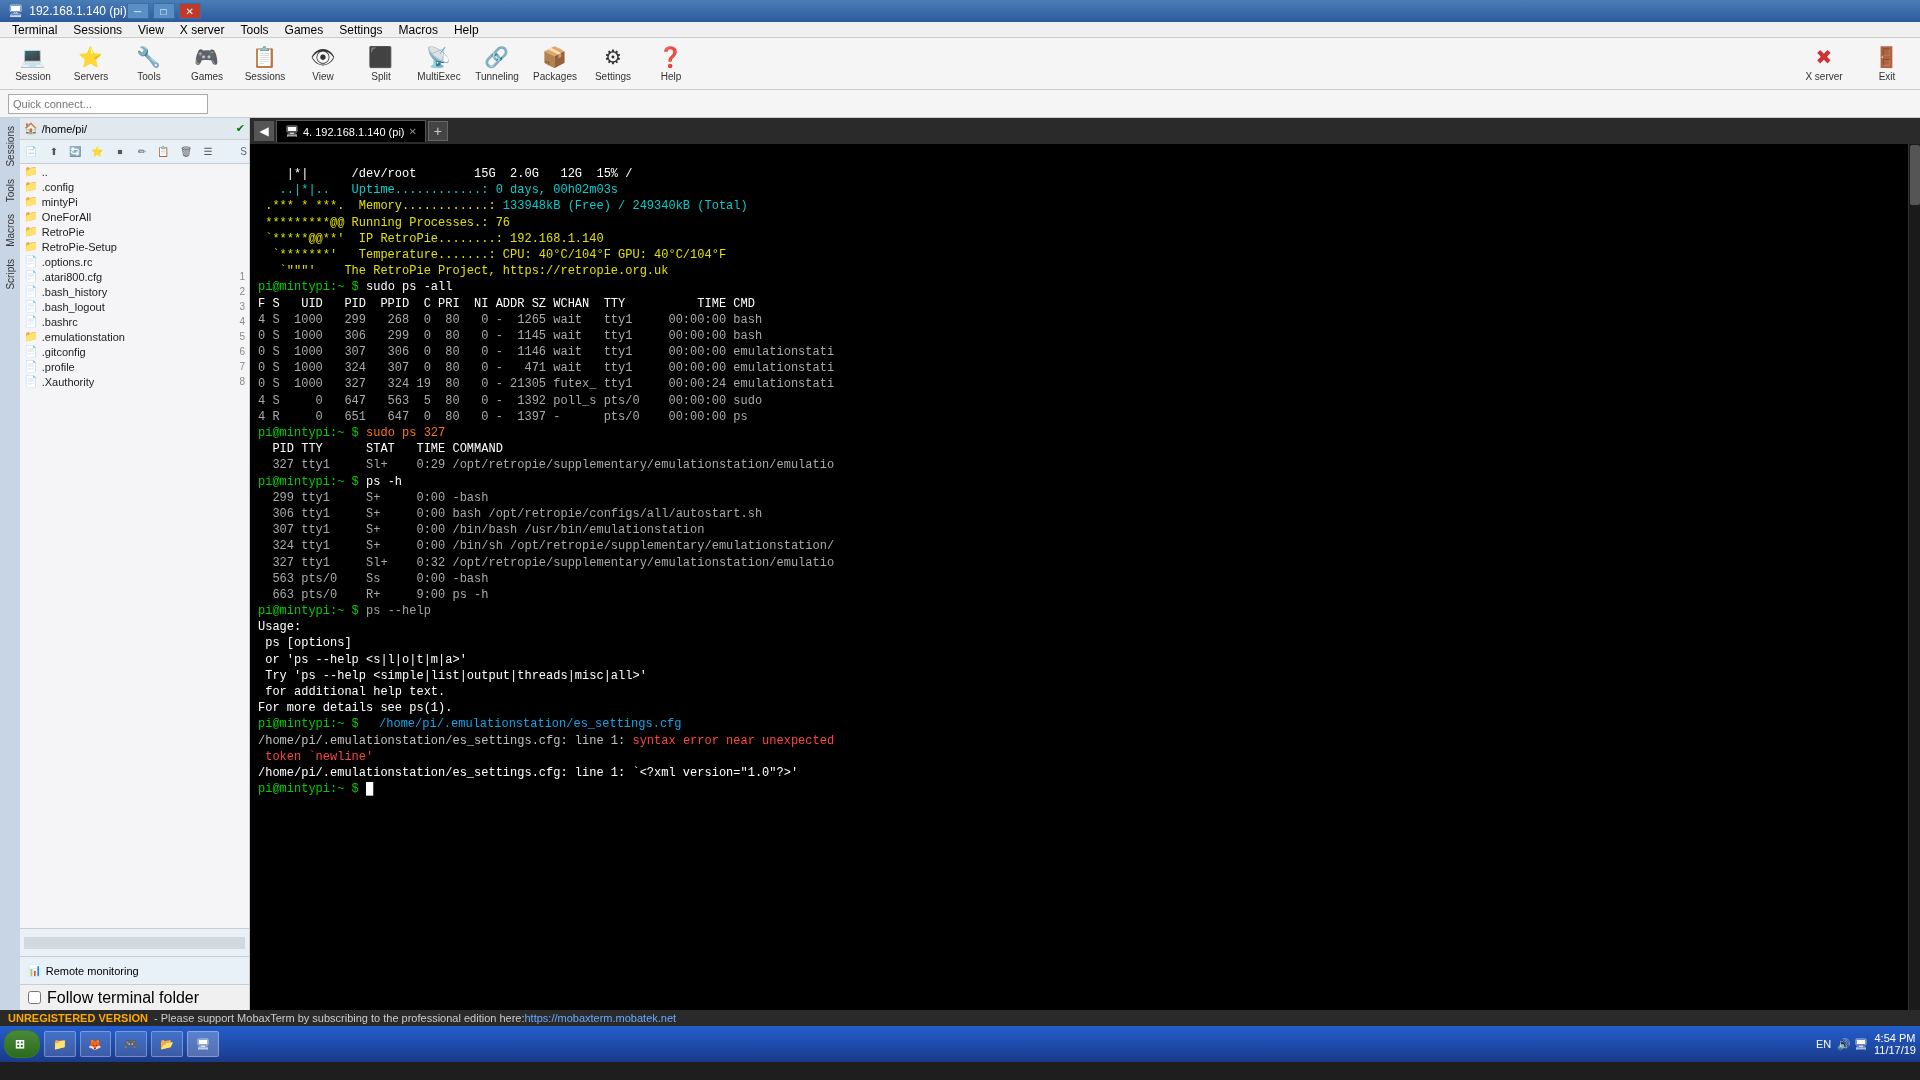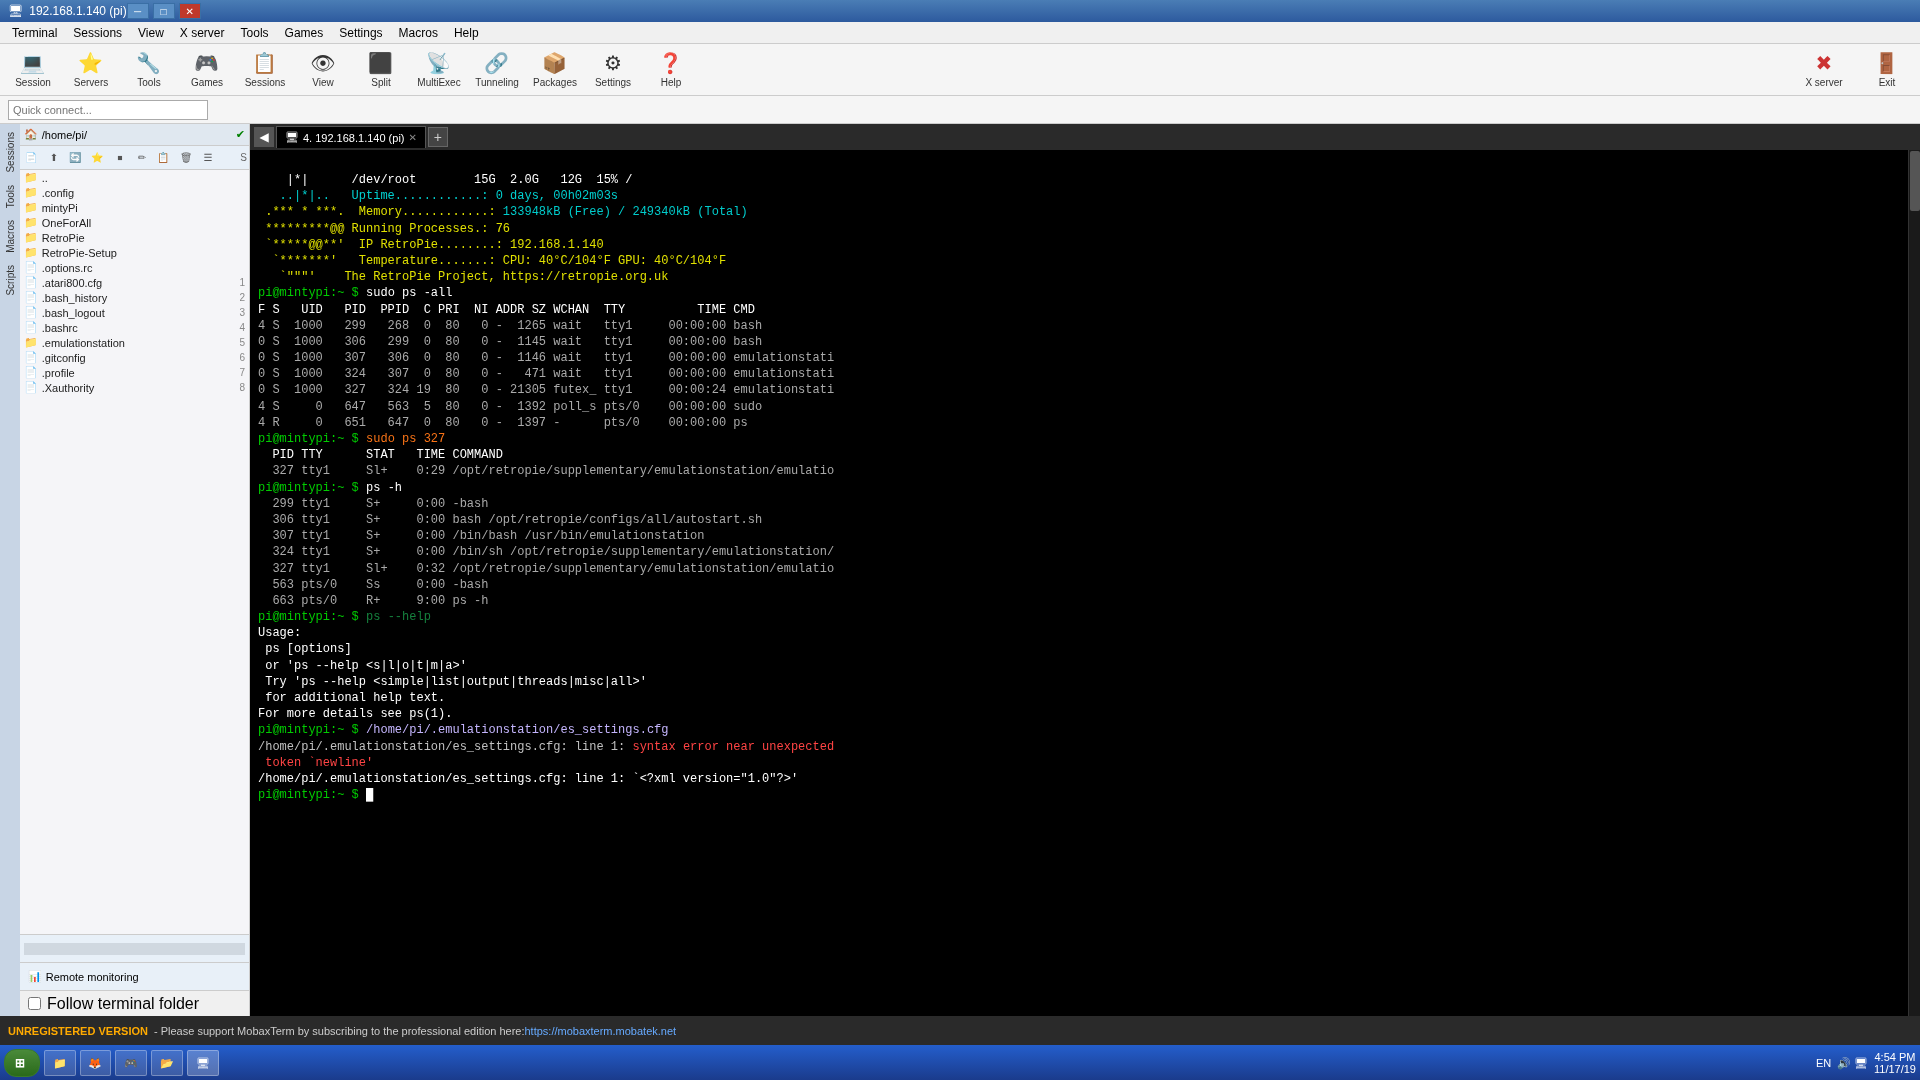--- a/index.html
+++ b/index.html
@@ -25,21 +25,21 @@
       font-size: 10px;
       cursor: pointer;
       display: flex; align-items: center; justify-content: center;
     }
     .title-btn.close { background: #c0392b; }
     .title-btn.max { background: #5a8fc5; }
     .title-btn.min { background: #5a8fc5; }
 
     
     #menubar {
-      height: 22px;
+      height: 16px;
       background: #f0f0f0;
       display: flex;
       align-items: center;
       padding: 0 4px;
       font-size: 12px;
       border-bottom: 1px solid #ccc;
     }
     .menu-item {
       padding: 2px 8px;
       cursor: pointer;
@@ -259,21 +259,21 @@
     .term-line { white-space: pre; line-height: 1.35; }
     .term-yellow { color: #e0e000; }
     .term-cyan { color: #00d0d0; }
     .term-white { color: #ffffff; }
     .term-gray { color: #aaaaaa; }
     .term-prompt { color: #00cc00; }
     .term-red { color: #ff4444; }
 
     
     #statusbar {
-      height: 29px;
+      height: 16px;
       background: #2a2a2a;
       display: flex;
       align-items: center;
       padding: 0 8px;
       font-size: 11px;
       color: #ccc;
     }
     #statusbar .unregistered { color: #ffaa00; font-weight: bold; margin-right: 6px; }
     #statusbar .support-link { color: #66aaff; cursor: pointer; }
 
@@ -571,31 +571,31 @@
           <div class="term-line term-white">  PID TTY      STAT   TIME COMMAND</div>
           <div class="term-line term-gray">  327 tty1     Sl+    0:29 /opt/retropie/supplementary/emulationstation/emulatio</div>
           <div class="term-line term-prompt"><span style="color: rgb(0, 204, 0);">pi@mintypi:~ $ </span><span style="color: rgb(255, 255, 255);">ps -h</span></div>
           <div class="term-line term-gray">  299 tty1     S+     0:00 -bash</div>
           <div class="term-line term-gray">  306 tty1     S+     0:00 bash /opt/retropie/configs/all/autostart.sh</div>
           <div class="term-line term-gray">  307 tty1     S+     0:00 /bin/bash /usr/bin/emulationstation</div>
           <div class="term-line term-gray">  324 tty1     S+     0:00 /bin/sh /opt/retropie/supplementary/emulationstation/</div>
           <div class="term-line term-gray">  327 tty1     Sl+    0:32 /opt/retropie/supplementary/emulationstation/emulatio</div>
           <div class="term-line term-gray">  563 pts/0    Ss     0:00 -bash</div>
           <div class="term-line term-gray">  663 pts/0    R+     9:00 ps -h</div>
-          <div class="term-line term-prompt"><span style="color: rgb(0, 204, 0);">pi@mintypi:~ $ </span><span style="color: #15803d;">ps --help</span></div>
+          <div class="term-line term-prompt"><span style="color: rgb(0, 204, 0);">pi@mintypi:~ $ </span><span style="color: #a3a3a3;">ps --help</span></div>
           <div class="term-line "></div>
           <div class="term-line term-white">Usage:</div>
           <div class="term-line term-white"> ps [options]</div>
           <div class="term-line "></div>
           <div class="term-line term-white"> or 'ps --help &lt;s|l|o|t|m|a&gt;'</div>
           <div class="term-line term-white"> Try 'ps --help &lt;simple|list|output|threads|misc|all&gt;'</div>
           <div class="term-line term-white"> for additional help text.</div>
           <div class="term-line "></div>
           <div class="term-line term-white">For more details see ps(1).</div>
-          <div class="term-line term-prompt"><span style="color: rgb(0, 204, 0);">pi@mintypi:~ $ </span><span style="color: #c4b5fd;">/home/pi/.emulationstation/es_settings.cfg</span></div>
+          <div class="term-line term-prompt"><span style="color: rgb(0, 204, 0);">pi@mintypi:~ $ </span><span style="color: #0ea5e9; margin-left: 13px;">/home/pi/.emulationstation/es_settings.cfg</span></div>
           <div class="term-line term-red"><span style="color: rgb(192, 192, 192);">/home/pi/.emulationstation/es_settings.cfg: line 1: </span><span style="color: rgb(255, 68, 68);">syntax error near unexpected</span><span style="color: rgb(255, 136, 0);"></span></div>
           <div class="term-line term-red"> token `newline'</div>
           <div class="term-line term-white">/home/pi/.emulationstation/es_settings.cfg: line 1: `&lt;?xml version="1.0"?&gt;'</div>
           <div class="term-line term-prompt"><span style="color: rgb(0, 204, 0);">pi@mintypi:~ $ </span><span style="color: rgb(255, 255, 255);">█</span></div>
         </div>
       <div id="terminal-scrollbar">
         <div class="scrollbar-thumb"></div>
       </div>
     </div>
   </div>

